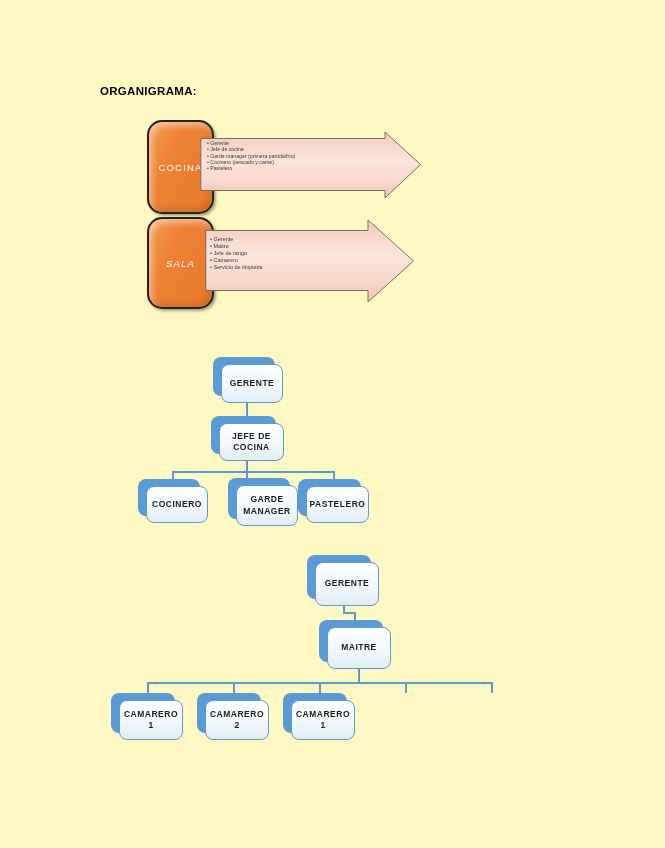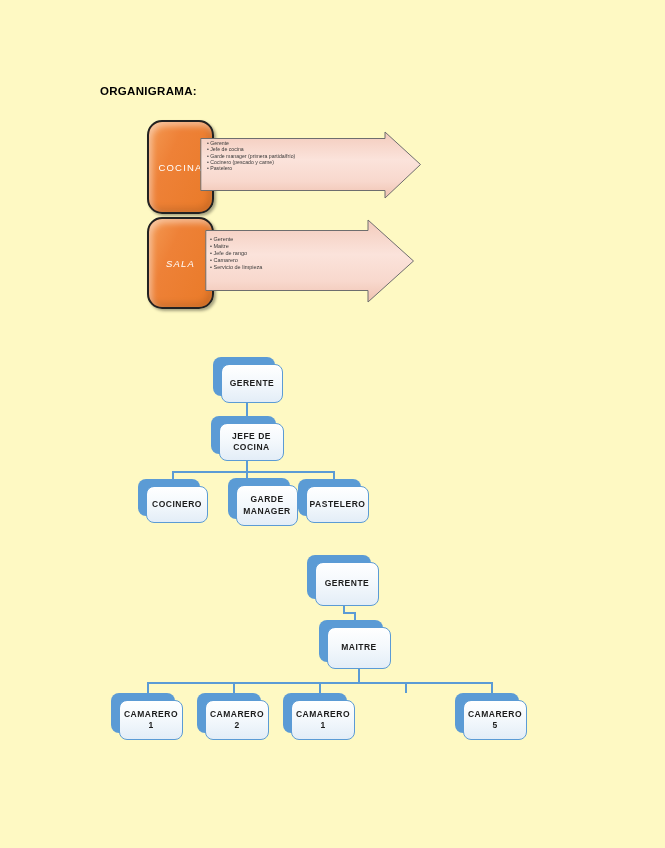--- a/index.html
+++ b/index.html
@@ -144,18 +144,14 @@
     <div class="node-box">CAMARERO 1</div>
   </div>
   <div class="node" style="left:205px;top:700px;width:64px;height:40px;">
     <div class="node-shadow"></div>
     <div class="node-box">CAMARERO 2</div>
   </div>
   <div class="node" style="left:291px;top:700px;width:64px;height:40px;">
     <div class="node-shadow"></div>
     <div class="node-box">CAMARERO 1</div>
   </div>
-  <div class="node" style="left:463px;top:700px;width:64px;height:40px;">
-    <div class="node-shadow"></div>
-    <div class="node-box">CAMARERO 5</div>
-  </div>
 
 </div>
 
 </body></html>

